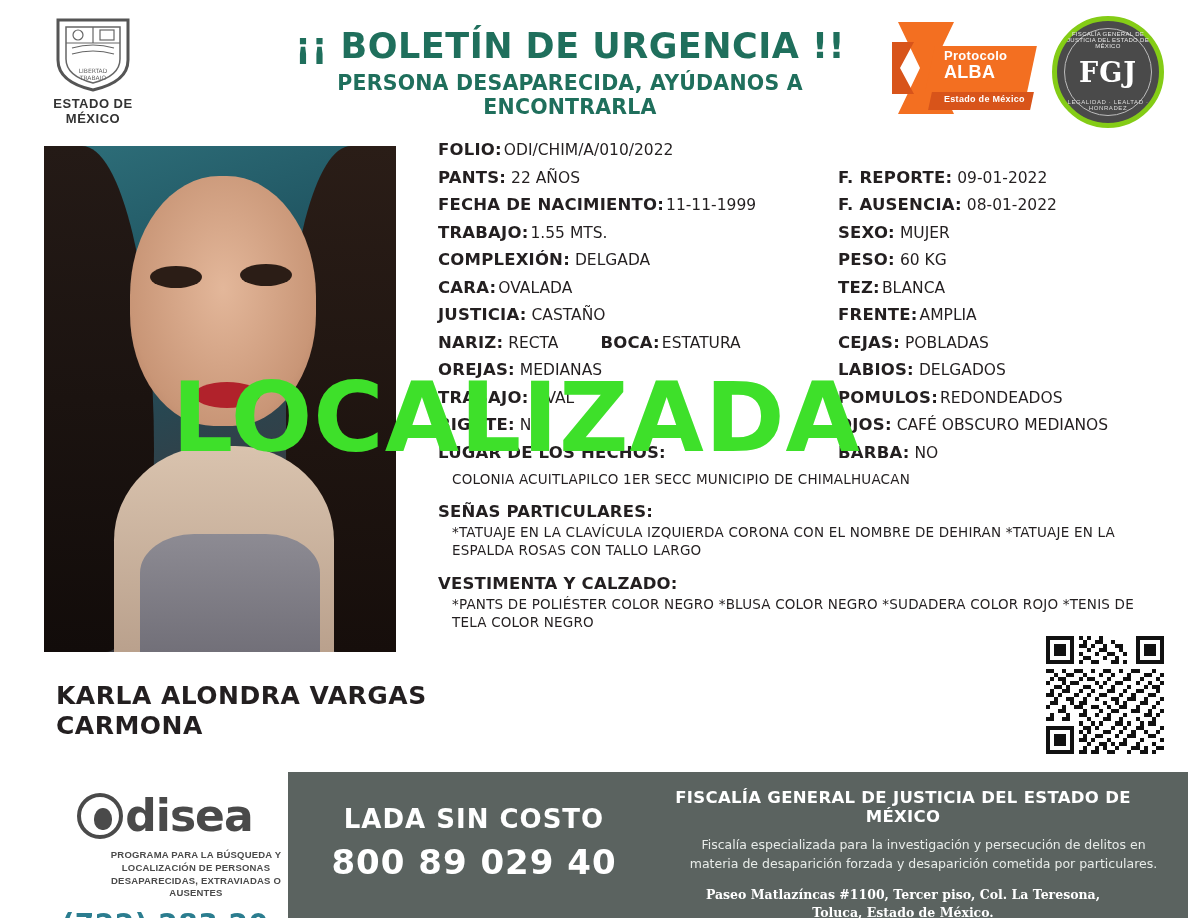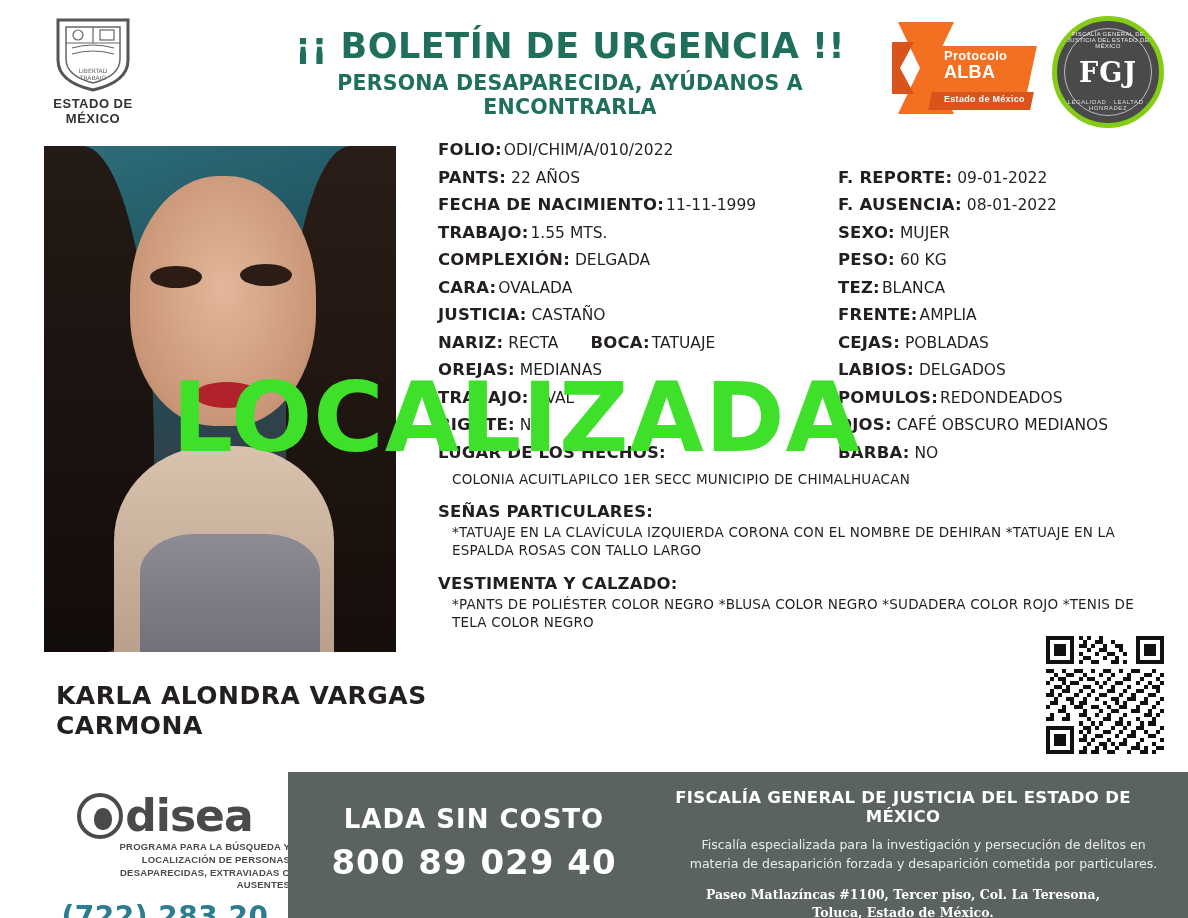--- a/index.html
+++ b/index.html
@@ -204,21 +204,21 @@
     white-space: nowrap;
     font-family: "DejaVu Sans", sans-serif;
   }
   .val {
     font-size: 15.5px;
     margin-left: 5px;
     white-space: nowrap;
     font-family: "DejaVu Sans", sans-serif;
   }
   .val.tight { margin-left: 2px; }
-  .inline-pair { margin-left: 32px; display:flex; align-items:baseline; }
+  .inline-pair { margin-left: 42px; display:flex; align-items:baseline; }
 
   .block { margin-top: 2px; }
   .block .lbl { display:block; margin-bottom: 2px; }
   .block .txt {
     font-size: 13.5px;
     line-height: 1.35;
     padding-left: 14px;
     letter-spacing: .2px;
     font-family: "DejaVu Sans", sans-serif;
   }
@@ -262,22 +262,22 @@
     width: 18px; height: 22px; border-radius: 50% 50% 45% 45%;
     background: #4a4a4a;
   }
   .odisea-word {
     font-size: 44px; font-weight: bold; color:#4a4a4a;
     letter-spacing: -1px;
     font-family: "DejaVu Sans", sans-serif;
   }
   .odisea-tag {
     font-size: 9.5px; font-weight:bold; color:#4a4a4a;
-    letter-spacing: .2px; line-height:1.35; margin-top: 0;
-    text-align: right; padding-left: 62px;
+    letter-spacing: .2px; line-height:1.35; margin-top: 8px;
+    text-align: center; padding-left: 62px;
   }
   .odisea-phone {
     font-size: 28px; font-weight: bold; color:#2b7d8f;
     margin-top: 8px; letter-spacing: .5px;
     font-family: "DejaVu Sans", sans-serif;
   }
 
   .gray-panel {
     position:absolute; left: 288px; top: 0; width: 900px; height: 146px;
     background: #5b6360; color: #fff;
@@ -447,21 +447,21 @@
       <span class="val tight">AMPLIA</span>
     </div>
   </div>
 
   <div class="row">
     <div class="col-left">
       <span class="lbl">NARIZ:</span>
       <span class="val">RECTA</span>
       <span class="inline-pair">
         <span class="lbl">BOCA:</span>
-        <span class="val tight">TATUAJE</span>
+        <span class="val tight">ESTATURA</span>
       </span>
     </div>
     <div class="col-right">
       <span class="lbl">CEJAS:</span>
       <span class="val">POBLADAS</span>
     </div>
   </div>
 
   <div class="row">
     <div class="col-left">

